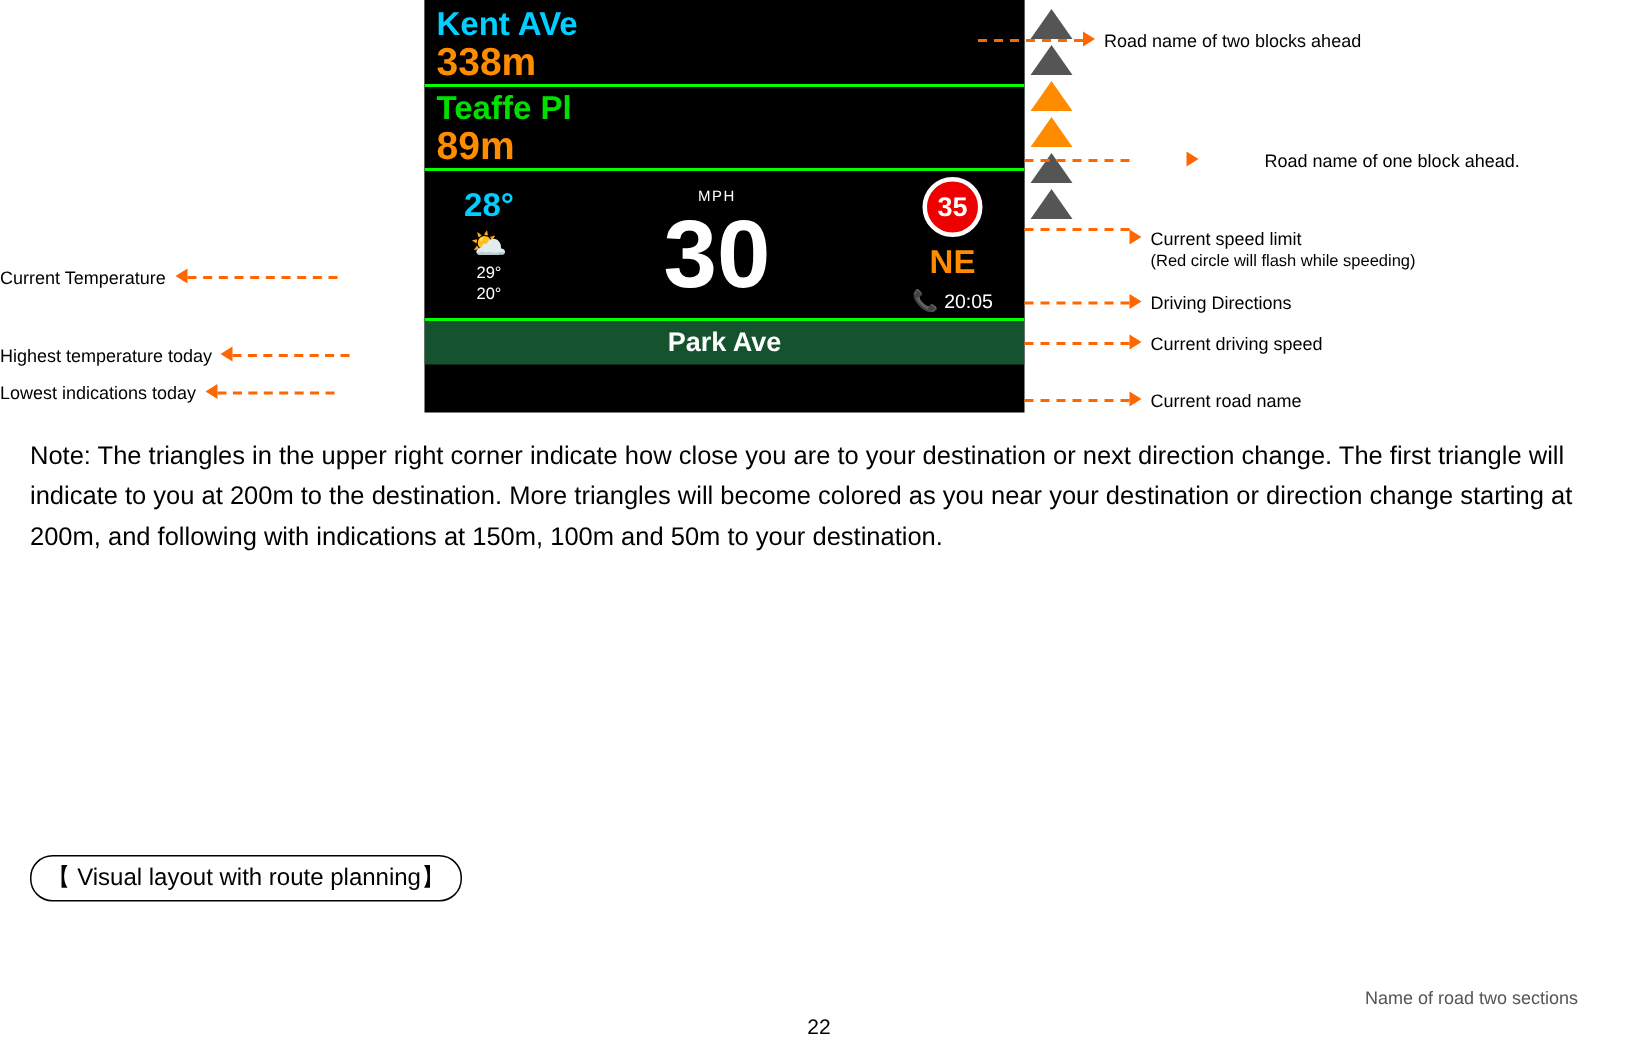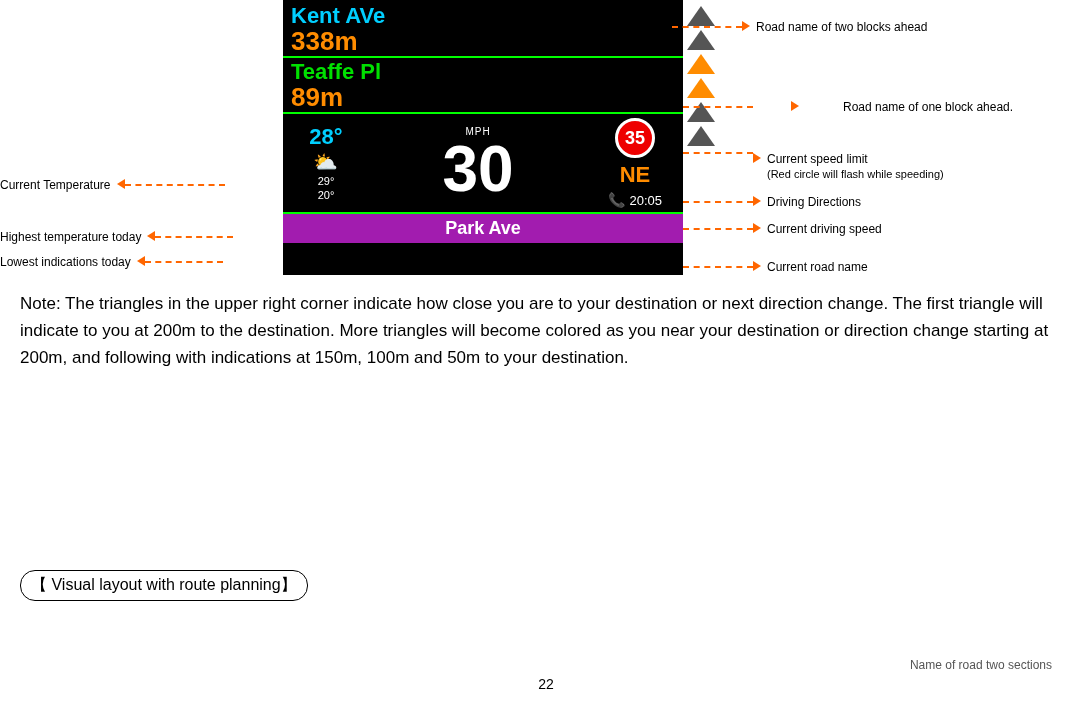--- a/index.html
+++ b/index.html
@@ -144,21 +144,21 @@
       color: #fff;
       font-size: 13px;
       display: flex;
       align-items: center;
       gap: 4px;
     }
     .phone-icon { font-size: 14px; }
 
     
     .nav-row-bottom {
-      background: #a21caf;
+      background: #14532d;
       padding: 4px 0;
     }
     .current-road {
       color: #fff;
       font-size: 18px;
       font-weight: bold;
       text-align: center;
     }
 
     
@@ -302,21 +302,21 @@
 
 <div class="triangles-panel">
   <div class="tri tri-outline"></div>
   <div class="tri tri-outline"></div>
   <div class="tri tri-filled"></div>
   <div class="tri tri-filled"></div>
   <div class="tri tri-outline"></div>
   <div class="tri tri-outline"></div>
 </div>
 
-<div class="annotation" style="left:672px; top:20px; ">
+<div class="annotation" style="left:652px; top:20px; ">
   <div class="dashed-line" style="width:70px;"></div>
   <div class="arrow-right" style="margin-left:0;"></div>
   <span style="margin-left:6px;">Road name of two blocks ahead</span>
 </div>
 
 <div class="annotation" style="left:683px; top:100px; align-items:center;gap:38px;">
   <div class="dashed-line" style="width:70px;"></div>
   <div class="arrow-right" style="margin-left:0;"></div>
   <span style="margin-left:6px;">Road name of one block ahead.</span>
 </div>

